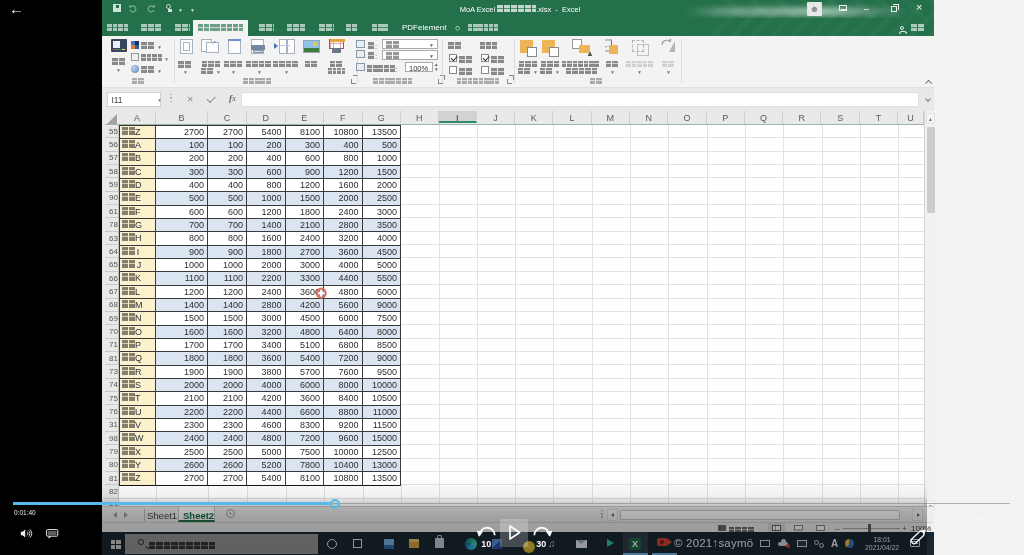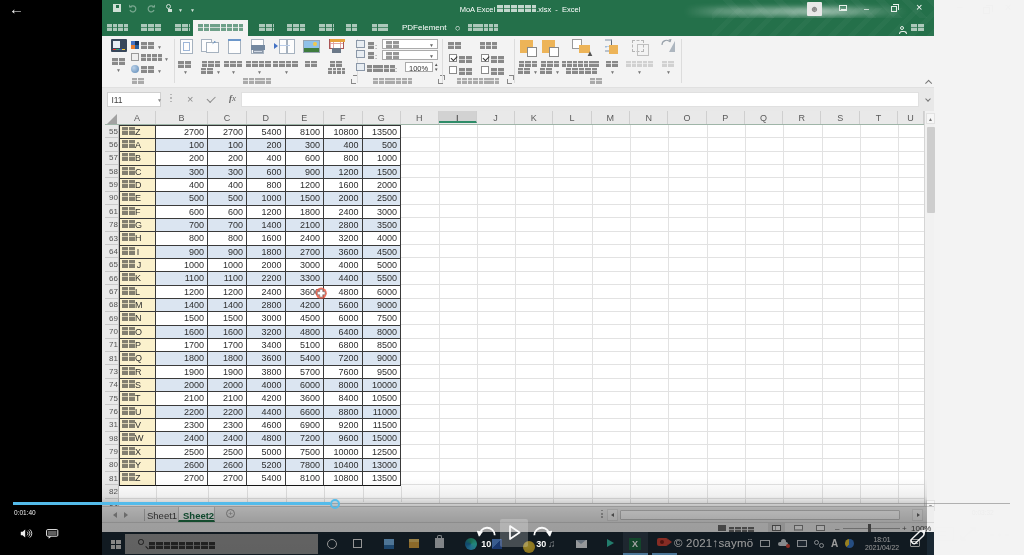--- a/index.html
+++ b/index.html
@@ -527,21 +527,21 @@
           <span class="td cd">4400</span>
           <span class="td ce">6600</span>
           <span class="td cf">8800</span>
           <span class="td cg">11000</span>
         </div>
         <div class="tr white">
           <span class="td ca"><b class="j j8" style="--p:6.8px;--b:5.8px;width:13px;"></b>V</span>
           <span class="td cb">2300</span>
           <span class="td cc">2300</span>
           <span class="td cd">4600</span>
-          <span class="td ce">6900</span>
+          <span class="td ce">8300</span>
           <span class="td cf">9200</span>
           <span class="td cg">11500</span>
         </div>
         <div class="tr blue">
           <span class="td ca"><b class="j j8" style="--p:6.8px;--b:5.8px;width:13px;"></b>W</span>
           <span class="td cb">2400</span>
           <span class="td cc">2400</span>
           <span class="td cd">4800</span>
           <span class="td ce">7200</span>
           <span class="td cf">9600</span>

